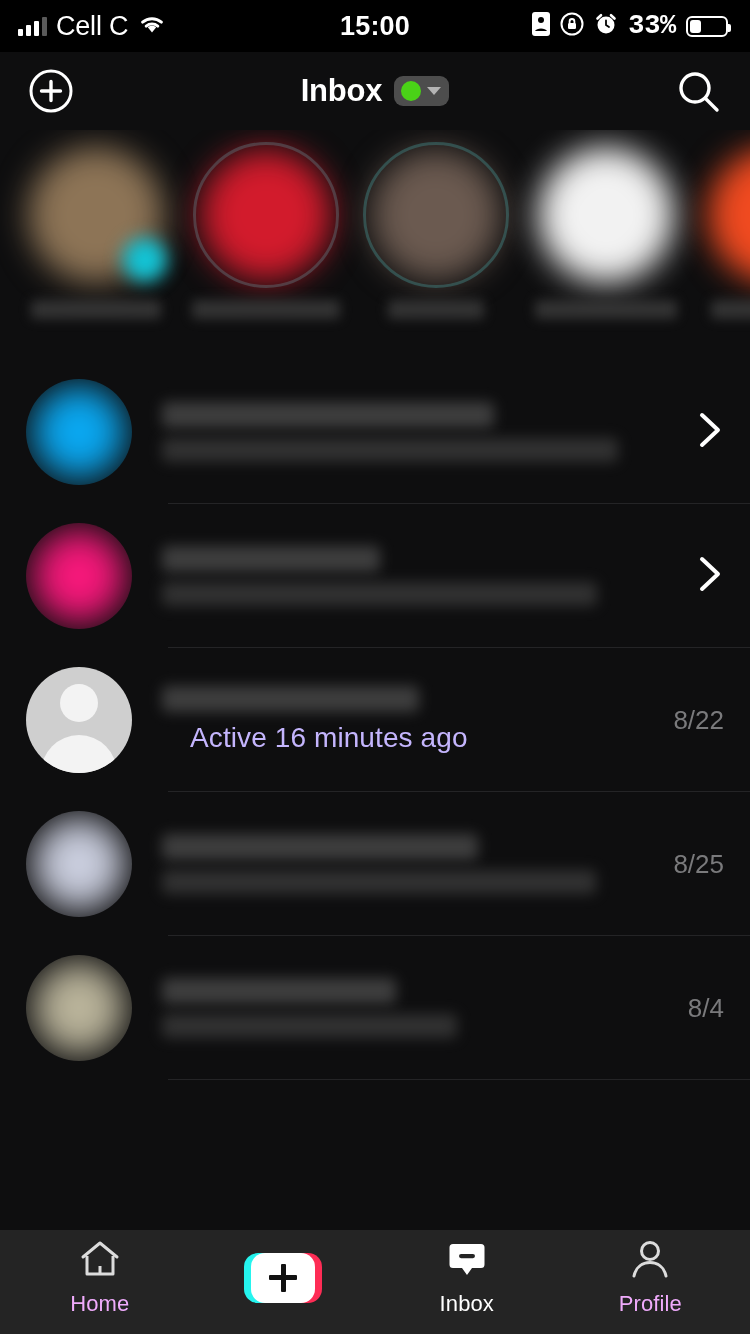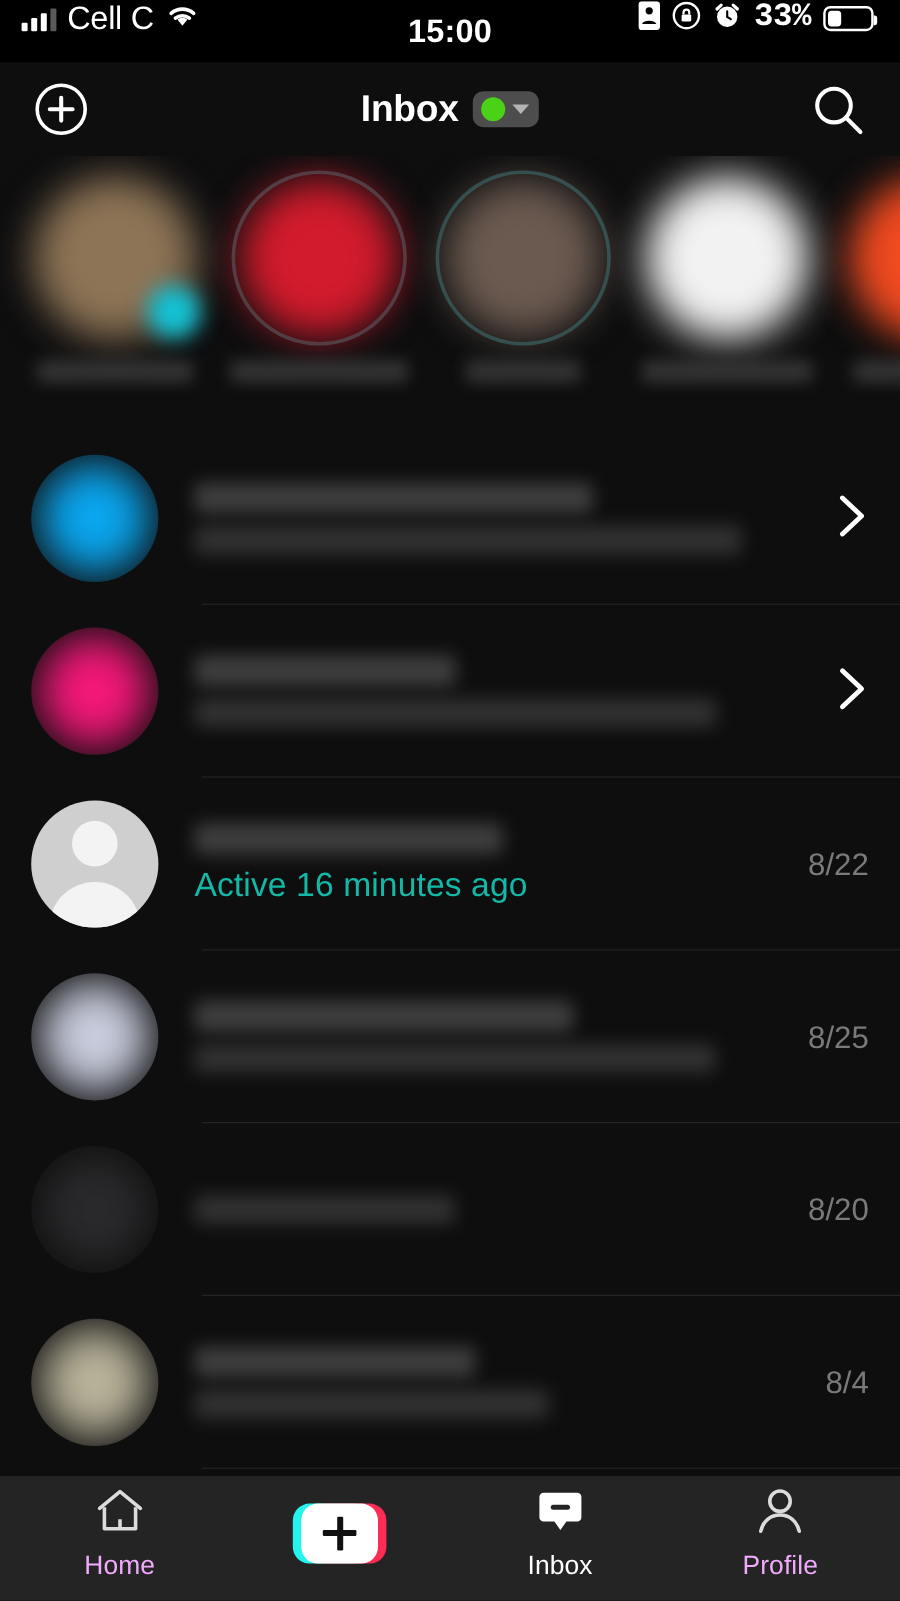--- a/index.html
+++ b/index.html
@@ -13,21 +13,21 @@
     position:relative;
     width:750px; height:1334px;
     background:#0e0e0f;
     display:flex; flex-direction:column;
   }
 
   
   .statusbar{
     height:52px; flex:0 0 52px;
     background:#000;
-    display:flex; align-items:flex-start;
+    display:flex; align-items:center;
     padding:0 22px 0 18px;
     color:#fff;
     position:relative;
   }
   .sb-left{ display:flex; align-items:center; gap:9px; }
   .sb-center{
     position:absolute; left:0; right:0; top:0; bottom:0;
     display:flex; align-items:center; justify-content:center;
     pointer-events:none;
   }
@@ -126,21 +126,21 @@
     position:absolute; left:50%; top:17px; transform:translateX(-50%);
     width:38px; height:38px; border-radius:50%; background:#f3f3f3;
   }
   .av.default .body{
     position:absolute; left:50%; bottom:-22px; transform:translateX(-50%);
     width:76px; height:60px; border-radius:40px 40px 0 0; background:#f3f3f3;
   }
   .row-body{ flex:1 1 auto; min-width:0; display:flex; flex-direction:column; gap:10px; }
   .r-title{ height:26px; border-radius:5px; background:#4a4a4a; filter:blur(7px); opacity:.8; }
   .r-sub{ height:24px; border-radius:5px; background:#3f3f3f; filter:blur(7px); opacity:.72; }
-  .r-sub-text{ font-size:28px; color:#14b8a6; letter-spacing:.1px; }
+  .r-sub-text{ font-size:28px; color:#c4b5fd; letter-spacing:.1px;margin-left:28px; }
   .r-date{ flex:0 0 auto; margin-left:18px; font-size:26px; color:#7a7a7c; }
   .chev{ flex:0 0 auto; margin-left:16px; }
 
   
   .tabbar{
     flex:0 0 104px; height:104px;
     background:#242424;
     display:flex; align-items:center; justify-content:space-around;
     padding:0 8px 8px 8px;
   }
@@ -333,30 +333,20 @@
         <div class="blob" style="background:#c9cddd"></div>
       </div>
       <div class="row-body">
         <div class="r-title" style="width:64%"></div>
         <div class="r-sub" style="width:88%"></div>
       </div>
       <div class="r-date">8/25</div>
       <div class="sep"></div>
     </div>
 
-    <div class="row">
-      <div class="av">
-        <div class="blob" style="background:#2a2a2c"></div>
-      </div>
-      <div class="row-body">
-        <div class="r-sub" style="width:44%"></div>
-      </div>
-      <div class="r-date">8/20</div>
-      <div class="sep"></div>
-    </div>
 
     <div class="row">
       <div class="av">
         <div class="blob" style="background:#b9b39a"></div>
       </div>
       <div class="row-body">
         <div class="r-title" style="width:46%"></div>
         <div class="r-sub" style="width:58%"></div>
       </div>
       <div class="r-date">8/4</div>

